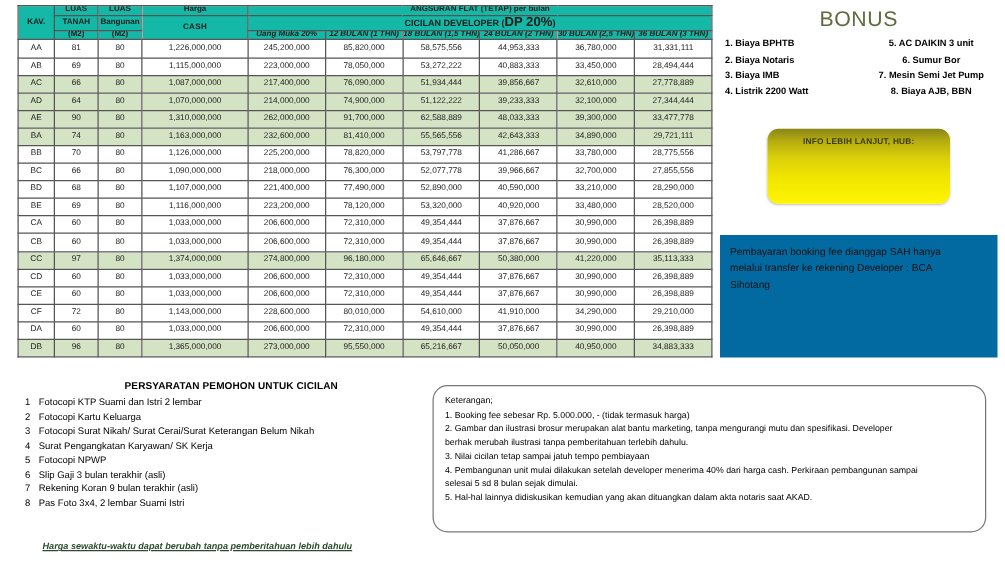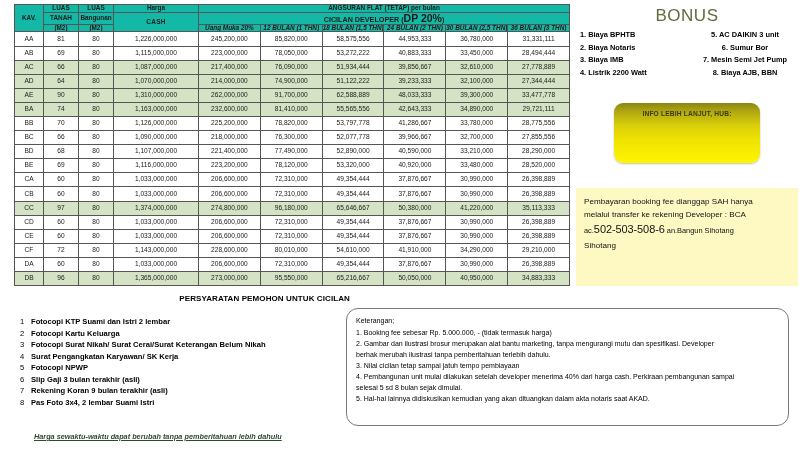--- a/index.html
+++ b/index.html
@@ -121,60 +121,60 @@
     letter-spacing: .2px;
   }
 
   
   #payment-box {
     position: absolute;
     left: 576px;
     top: 188px;
     width: 222px;
     height: 98px;
-    background: #fef9c3;
+    background: #0369a1;
     padding: 7px 8px 0 8px;
     box-sizing: border-box;
   }
   .pay-line {
     font-size: 8.1px;
     line-height: 1.62;
     color: #111;
   }
   .pay-line .big {
     font-size: 11px;
     font-weight: normal;
     letter-spacing: -.1px;
   }
   .pay-line .sm { font-size: 7.4px; }
 
   
   #persyaratan-title {
     position: absolute;
     left: 20px;
-    top: 294px;
+    top: 304px;
     width: 330px;
-    text-align: right;
+    text-align: center;
     font-size: 8px;
     font-weight: bold;
     letter-spacing: .1px;
   }
   #persyaratan-list {
     position: absolute;
     left: 20px;
     top: 316px;
     width: 340px;
   }
   .req-item {
     font-size: 7.6px;
     line-height: 1.52;
     display: flex;
   }
   .req-num { width: 11px; flex: 0 0 11px; }
-  .req-txt { flex: 1; font-weight: bold; }
+  .req-txt { flex: 1; }
 
   #harga-note {
     position: absolute;
     left: 20px;
     top: 432px;
     font-size: 7.3px;
     font-style: italic;
     font-weight: bold;
     color: #2d4a2d;
     text-decoration: underline;
@@ -474,21 +474,20 @@
   </div>
 </div>
 
 <div id="info-box">
   <div id="info-box-label">INFO LEBIH LANJUT, HUB:</div>
 </div>
 
 <div id="payment-box">
   <div class="pay-line">Pembayaran booking fee dianggap SAH hanya</div>
   <div class="pay-line">melalui transfer ke rekening Developer : BCA</div>
-  <div class="pay-line"><span class="sm">ac.</span><span class="big">502-503-508-6</span><span class="sm"> an.Bangun Sihotang</span></div>
   <div class="pay-line">Sihotang</div>
 </div>
 
 <div id="persyaratan-title">PERSYARATAN PEMOHON UNTUK CICILAN</div>
 <div id="persyaratan-list">
     <div class="req-item">
       <span class="req-num">1</span>
       <span class="req-txt">Fotocopi KTP Suami dan Istri 2 lembar</span>
     </div>
     <div class="req-item">

